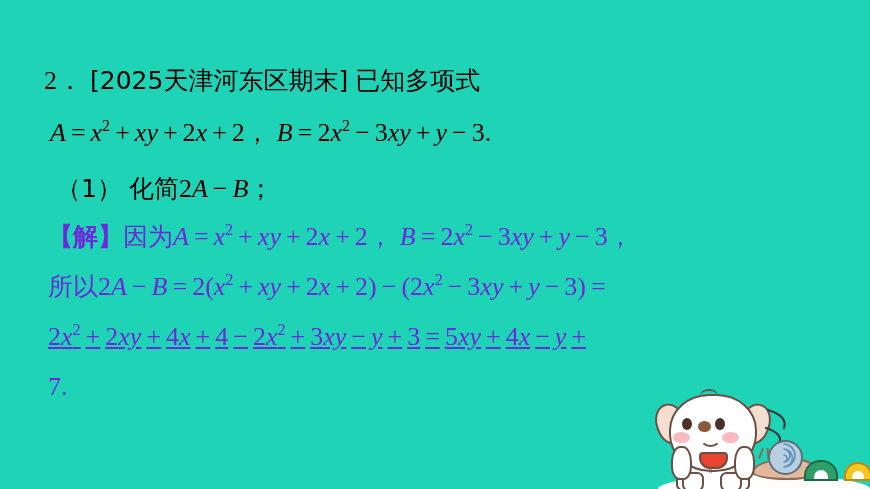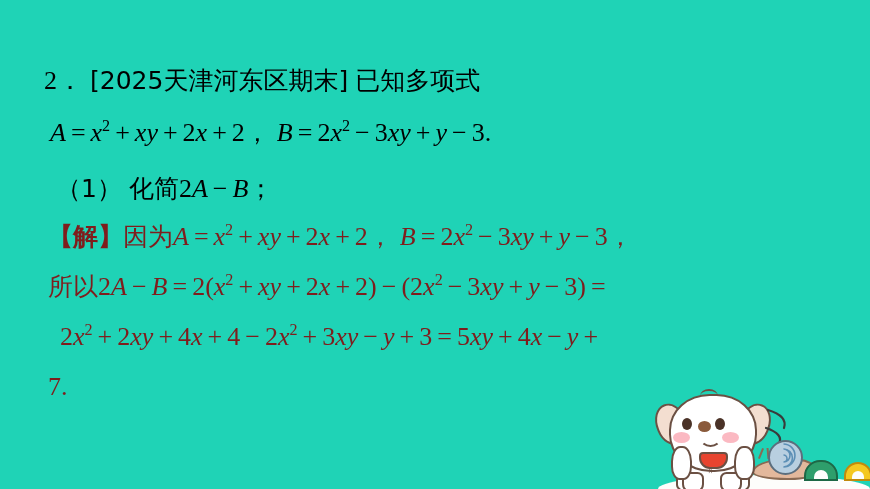--- a/index.html
+++ b/index.html
@@ -29,21 +29,21 @@
   }
 
   .line {
     color: #000000;
     font-size: 25.5px;
     line-height: 50px;
     white-space: nowrap;
     letter-spacing: 0px;
   }
   .line.ans {
-    color: #7f1d1d;
+    color: #6d28d9;
   }
 
   .cjk {
     font-family: "DejaVu Sans", "Liberation Sans", sans-serif;
     font-size: 25px;
   }
   .cjk-b {
     font-family: "DejaVu Sans", "Liberation Sans", sans-serif;
     font-size: 25px;
     font-weight: bold;
@@ -66,21 +66,21 @@
     font-style: normal;
   }
   .sp-s { display: inline-block; width: 7px; }
 
   
   .l1 { position: absolute; left: 0;   top: 0;   }
   .l2 { position: absolute; left: 6px; top: 52px;}
   .l3 { position: absolute; left: 12px;top: 108px;}
   .l4 { position: absolute; left: 4px; top: 156px;}
   .l5 { position: absolute; left: 4px; top: 206px;}
-  .l6 { position: absolute; left: 16px; top: 256px;}
+  .l6 { position: absolute; left: 4px; top: 256px; text-decoration: underline;}
   .l7 { position: absolute; left: 4px; top: 306px;}
 
   
   .mascot {
     position: absolute;
     left: 648px;
     top: 388px;
     width: 222px;
     height: 101px;
   }

